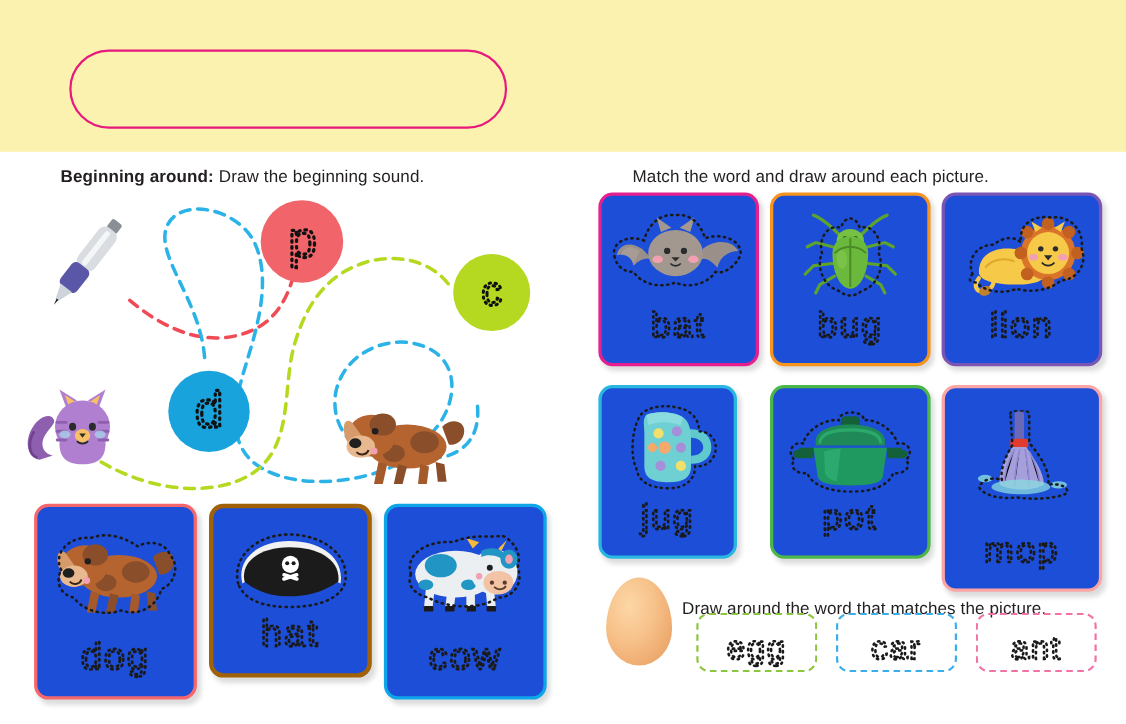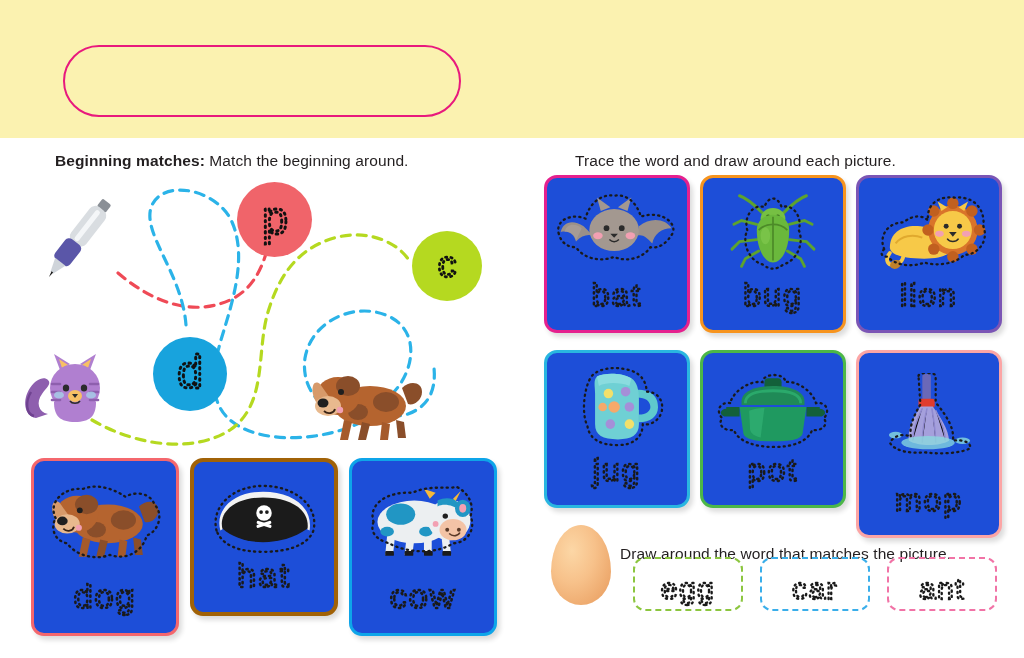--- a/index.html
+++ b/index.html
@@ -92,21 +92,21 @@
     <path d="M118,273 C150,300 190,318 230,300 C262,285 268,250 274,218" fill="none" stroke="#ef4a56" stroke-width="3.2" stroke-dasharray="9 7" stroke-linecap="round"></path>
 
     <path d="M186,325 C182,272 140,232 152,205 C165,178 218,190 232,222 C247,256 233,300 224,330 C214,362 205,398 230,420 C262,447 330,440 365,420" fill="none" stroke="#2bb3e8" stroke-width="3.2" stroke-dasharray="9 7" stroke-linecap="round"></path>
 
     <path d="M365,420 C330,418 300,395 305,358 C312,318 360,300 392,318 C420,334 414,372 392,394 C378,408 392,420 408,414 C430,406 436,388 434,368" fill="none" stroke="#2bb3e8" stroke-width="3.2" stroke-dasharray="9 7" stroke-linecap="round"></path>
 
     <path d="M92,420 C140,448 196,452 230,430 C268,404 256,352 268,312 C280,272 300,248 334,238 C370,228 400,244 410,262" fill="none" stroke="#b5d920" stroke-width="3.2" stroke-dasharray="9 7" stroke-linecap="round"></path>
   </svg>
 
   <div class="instr instr-left">
-    <b>Beginning matches:</b><span> Match the beginning around.</span>
+    <b>Beginning around:</b><span> Draw the beginning sound.</span>
   </div>
 
   <svg style="position:absolute;left:34px;top:188px;width:96px;height:100px;">
     <g transform="rotate(38 48 50)">
       <rect x="40" y="6" width="11" height="10" rx="2" fill="#8a8f96"></rect>
       <rect x="36" y="15" width="19" height="44" rx="7" fill="#d9dde1"></rect>
       <rect x="42" y="18" width="5" height="38" rx="2.5" fill="#f4f6f8"></rect>
       <rect x="36" y="57" width="19" height="26" rx="5" fill="#5a56a8"></rect>
       <path d="M39,82 L52,82 L47,96 L44,96 Z" fill="#cfd4da"></path>
       <path d="M44.5,95 L46.5,95 L46,101 Z" fill="#1a1a1a"></path>
@@ -262,21 +262,21 @@
         <path d="M14,48 C8,30 28,16 54,18 C70,10 88,14 100,12 C112,18 118,30 114,42 C120,56 110,70 96,70 C78,82 48,80 30,70 C16,66 10,58 14,48 Z" fill="none" stroke="#1a1a1a" stroke-width="2.4" stroke-dasharray="1.2 4.4" stroke-linecap="round"></path>
       </svg>
     </div>
     <div class="word">
       <svg viewBox="0 0 120 44" width="120" height="44">
         <text x="60" y="33" text-anchor="middle" font-family="Liberation Sans, sans-serif" font-size="34" letter-spacing="2" fill="none" stroke="#1a1a1a" stroke-width="2.6" stroke-dasharray="1.2 4" stroke-linecap="round">cow</text>
       </svg>
     </div>
   </div>
 
-  <div class="instr instr-trace">Trace the word and draw around each picture.</div>
+  <div class="instr instr-trace">Match the word and draw around each picture.</div>
 
   <div class="card" style="left:544px;top:175px;width:146px;height:158px;border:3px solid #e5208e;">
     <div class="art">
       <svg viewBox="0 0 130 86" width="124" height="84">
         <path d="M30,38 C18,30 8,34 6,44 C14,42 20,46 22,54 C28,48 34,46 40,48 Z" fill="#9b9089"></path>
         <path d="M88,38 C100,28 116,30 122,40 C112,40 104,46 102,56 C96,50 92,46 86,48 Z" fill="#9b9089"></path>
         <path d="M28,40 C20,34 12,36 10,44 C16,43 21,47 22,53 Z" fill="#ada39c" opacity=".6"></path>
         <ellipse cx="62" cy="42" rx="26" ry="22" fill="#a39890"></ellipse>
         <path d="M48,22 L44,8 L58,18 Z" fill="#a39890"></path>
         <path d="M76,22 L80,8 L66,18 Z" fill="#a39890"></path>
@@ -356,21 +356,21 @@
         <path d="M18,62 C12,48 22,34 38,34 C48,26 58,26 64,32 C62,14 76,6 92,8 C112,6 124,20 122,38 C128,54 116,68 102,68 C92,78 72,80 60,76 C46,82 28,78 22,70 C14,70 14,66 18,62 Z" fill="none" stroke="#1a1a1a" stroke-width="2.4" stroke-dasharray="1.2 4.4" stroke-linecap="round"></path>
       </svg>
     </div>
     <div class="word">
       <svg viewBox="0 0 120 40" width="120" height="40">
         <text x="60" y="30" text-anchor="middle" font-family="Liberation Sans, sans-serif" font-size="32" letter-spacing="2" fill="none" stroke="#1a1a1a" stroke-width="2.5" stroke-dasharray="1.2 4" stroke-linecap="round">lion</text>
       </svg>
     </div>
   </div>
 
-  <div class="card" style="left:544px;top:350px;width:146px;height:158px;border:3px solid #29b6e0;">
+  <div class="card" style="left:544px;top:350px;width:126px;height:158px;border:3px solid #29b6e0;">
     <div class="art">
       <svg viewBox="0 0 130 86" width="124" height="84">
         <path d="M86,26 C102,26 108,34 108,44 C108,54 100,60 88,60 L88,52 C96,52 100,48 100,44 C100,38 95,34 86,34 Z" fill="#5fc9cd"></path>
         <path d="M44,12 C52,8 70,8 80,14 C86,18 88,26 88,36 L88,62 C88,74 80,78 66,78 C50,78 42,74 42,62 L42,30 C42,22 40,16 44,12 Z" fill="#6fd0d4"></path>
         <path d="M44,12 C52,8 70,8 80,14 L78,22 C68,18 54,18 46,22 Z" fill="#8adcdf"></path>
         <circle cx="56" cy="30" r="5" fill="#f2e06a"></circle>
         <circle cx="74" cy="28" r="5" fill="#a58fd8"></circle>
         <circle cx="62" cy="44" r="6" fill="#f6a96a"></circle>
         <circle cx="50" cy="44" r="4.5" fill="#f6a96a"></circle>
         <circle cx="78" cy="44" r="5" fill="#a58fd8"></circle>

